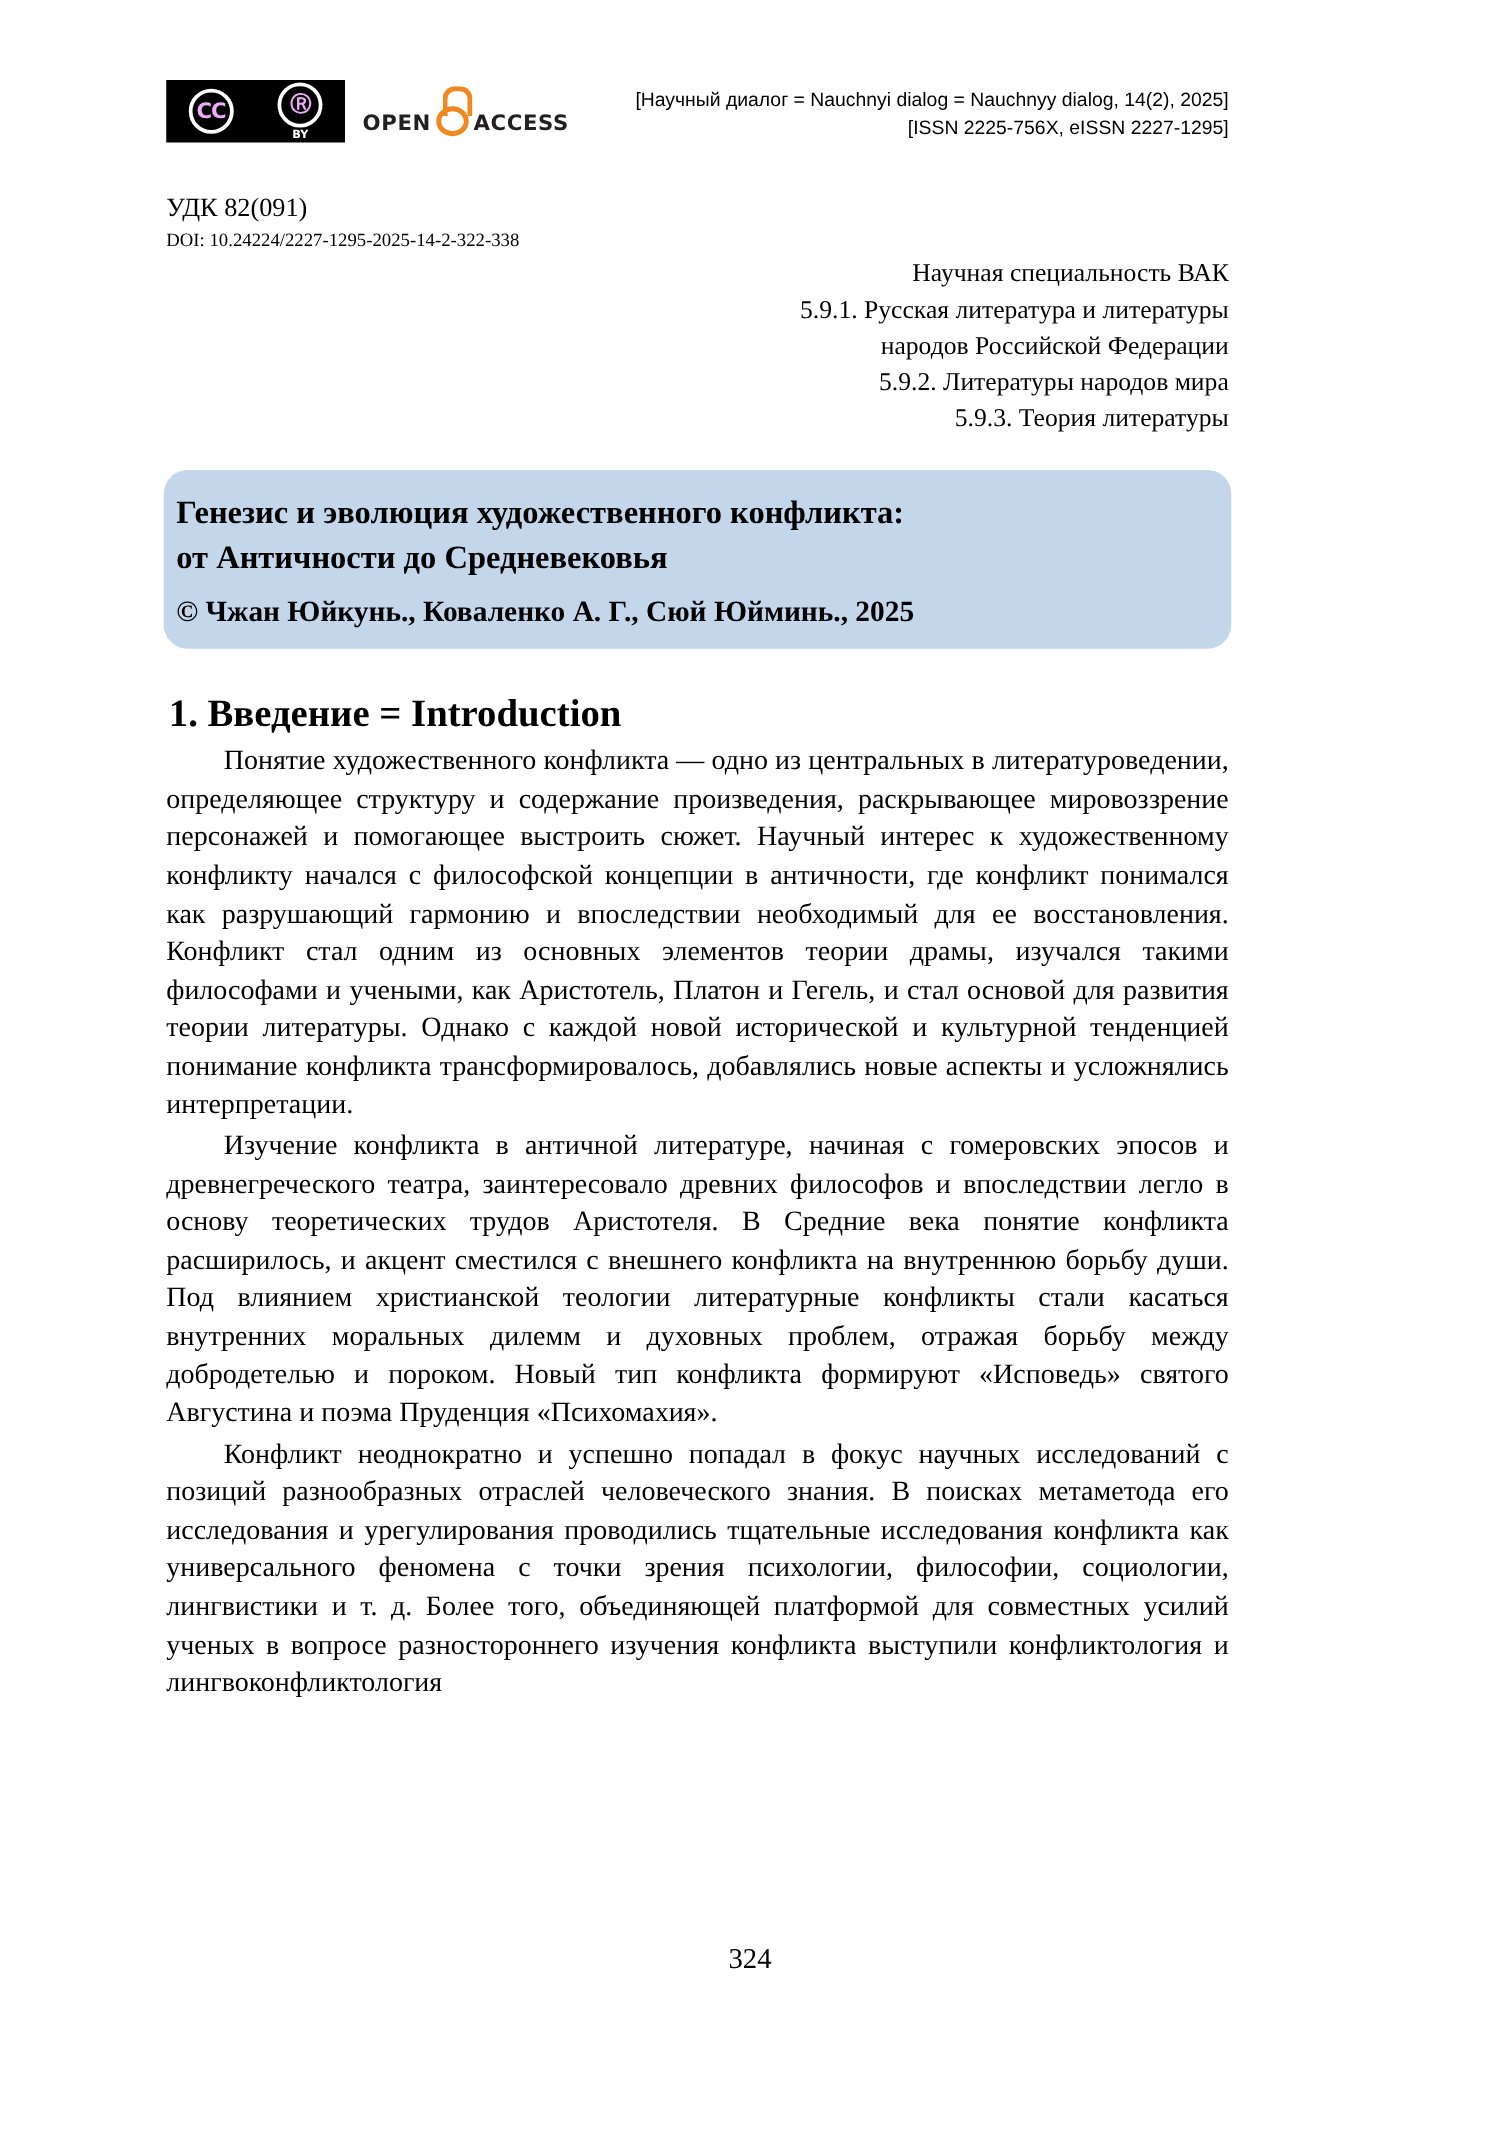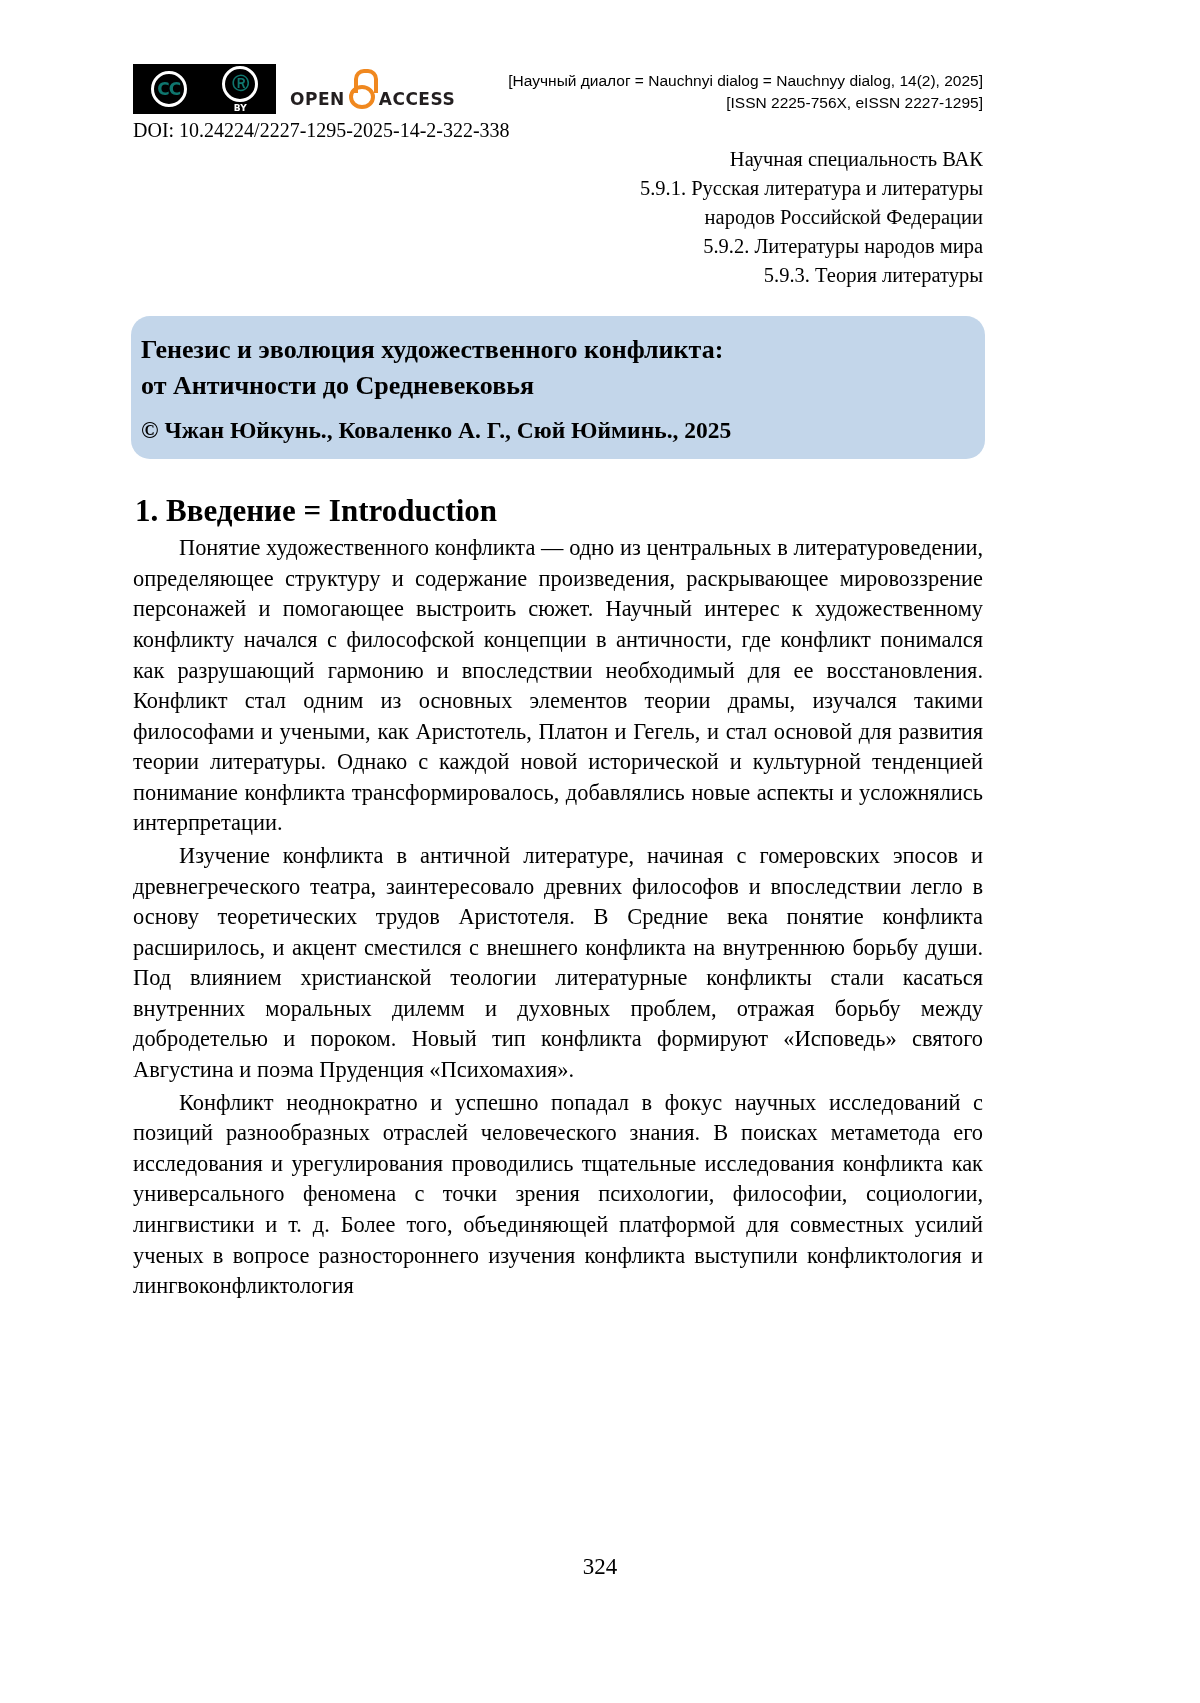--- a/index.html
+++ b/index.html
@@ -54,21 +54,21 @@
     display: flex;
     align-items: center;
     justify-content: center;
     flex-direction: column;
   }
   .cc-circle {
     width: 36px;
     height: 36px;
     border-radius: 50%;
     border: 3px solid #ffffff;
-    color: #0f766e;
+    color: #f0abfc;
     display: flex;
     align-items: center;
     justify-content: center;
     font-family: "DejaVu Sans", sans-serif;
     font-size: 17px;
     font-weight: bold;
     letter-spacing: -1px;
     box-sizing: border-box;
   }
   .cc-by-label {
@@ -120,21 +120,21 @@
     white-space: nowrap;
   }
 
   
   .udc {
     margin-top: 36px;
     font-size: 21px;
     line-height: 1.5;
   }
   .doi {
-    font-size: 20px;
+    font-size: 15px;
     line-height: 1.5;
   }
   .vak {
     text-align: right;
     font-size: 20.5px;
     line-height: 1.42;
   }
 
   
   .title-block {
@@ -215,20 +215,21 @@
           </span>
           <span>ACCESS</span>
         </div>
       </div>
       <div class="journal-info">
         <div>[Научный диалог = Nauchnyi dialog = Nauchnyy dialog, 14(2), 2025]</div>
         <div>[ISSN 2225-756X, eISSN 2227-1295]</div>
       </div>
     </div>
 
+    <div class="udc">УДК 82(091)</div>
     <div class="doi">DOI: 10.24224/2227-1295-2025-14-2-322-338</div>
 
     <div class="vak">
       <div>Научная специальность ВАК</div>
       <div>5.9.1. Русская литература и литературы</div>
       <div>народов Российской Федерации</div>
       <div>5.9.2. Литературы народов мира</div>
       <div>5.9.3. Теория литературы</div>
     </div>
 

